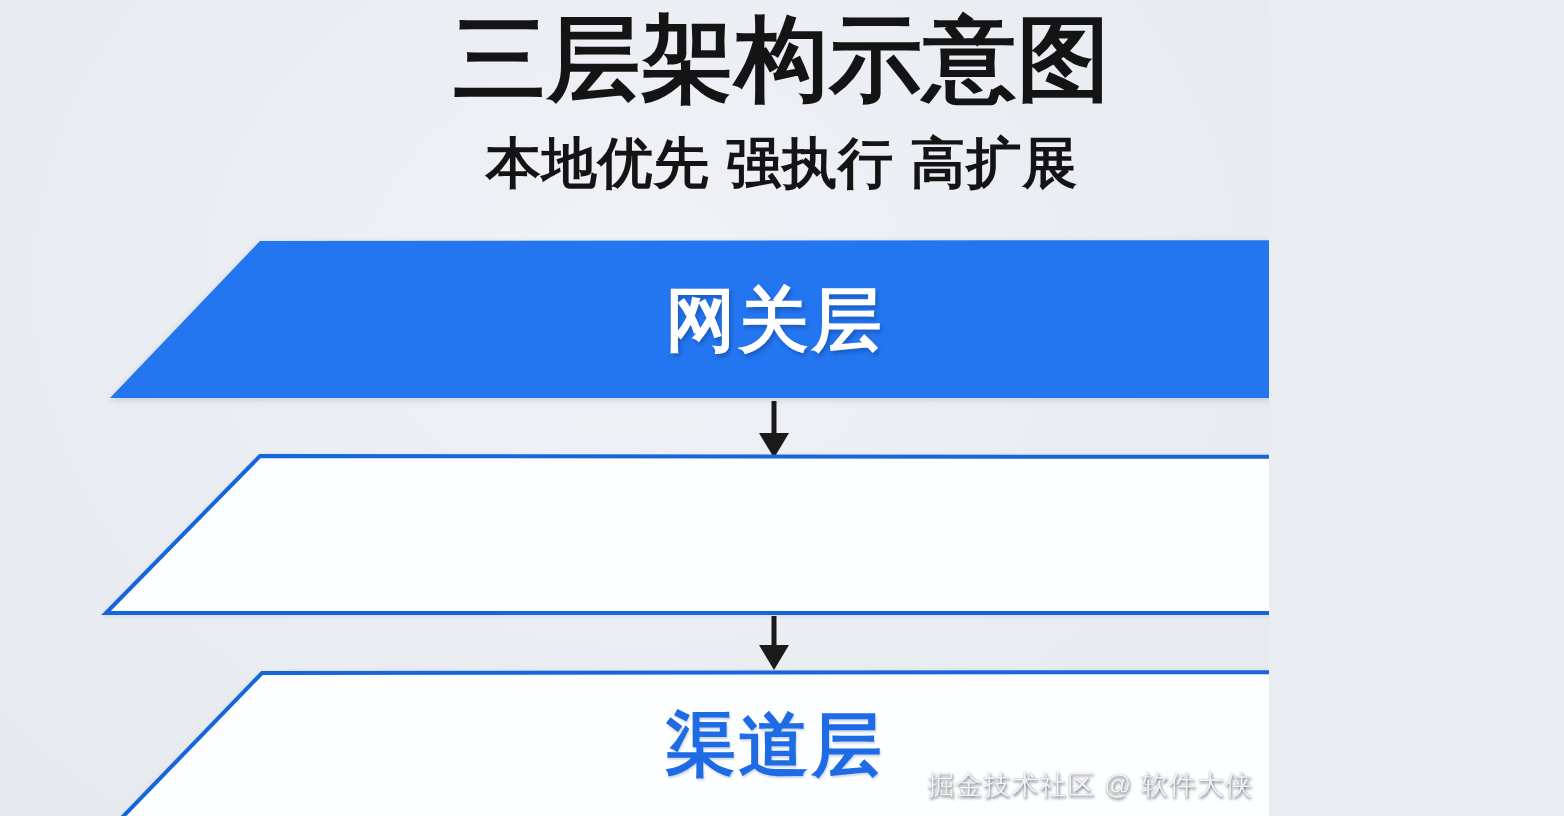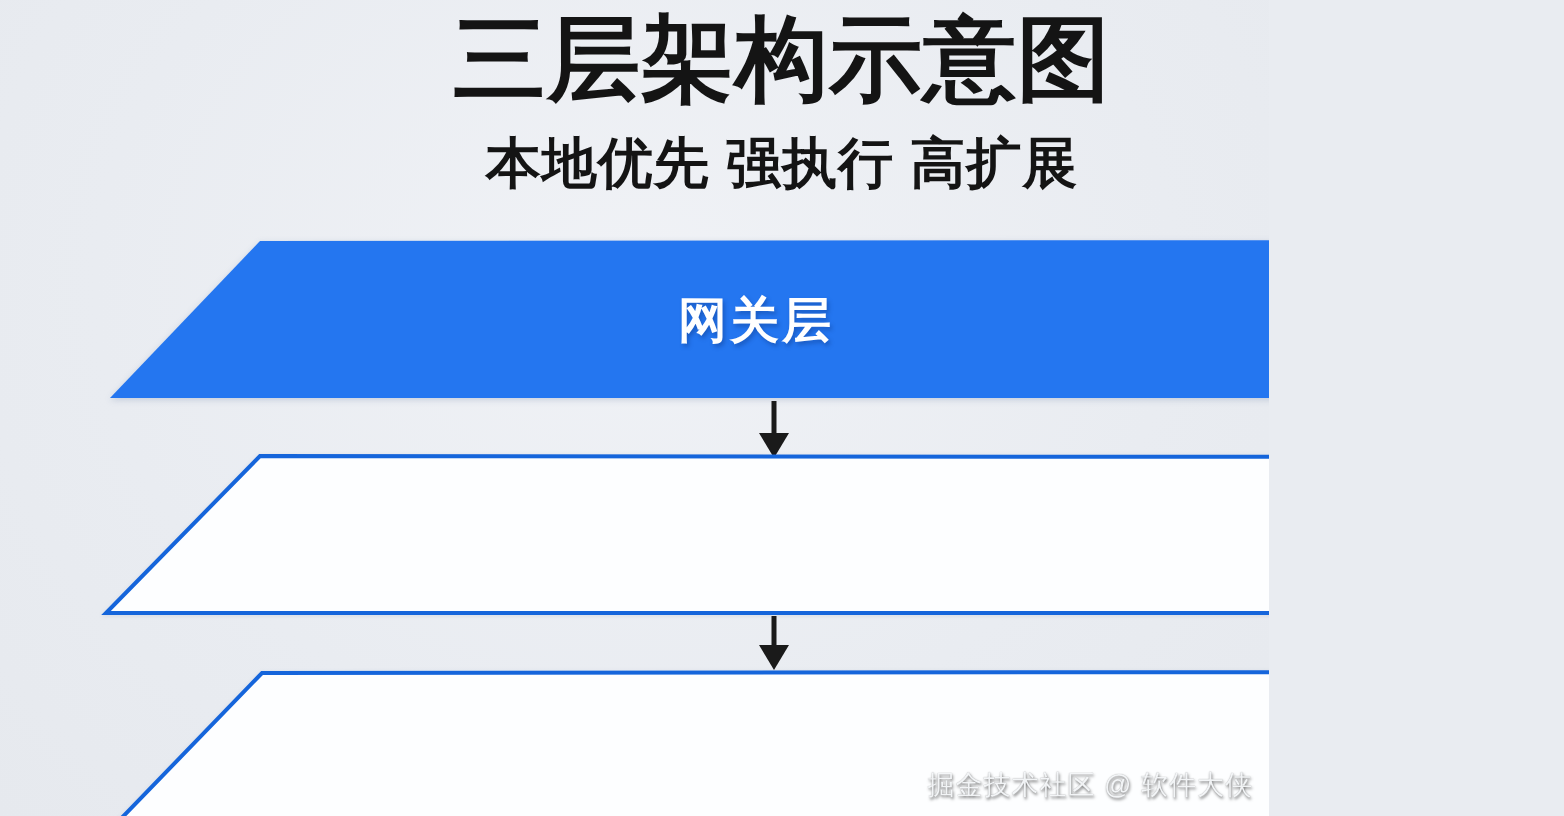--- a/index.html
+++ b/index.html
@@ -32,22 +32,22 @@
     font-size:93px;font-weight:900;letter-spacing:1px;
     color:var(--ink);line-height:1.15;
   }
   .subtitle{
     position:absolute;top:133px;left:0;width:1564px;
     text-align:center;
     font-size:55px;font-weight:600;letter-spacing:1px;
     color:var(--ink);line-height:1.1;
   }
   .layer-label{
-    position:absolute;left:756px;transform:translate(-50%,-50%);
-    font-size:49px;font-weight:800;letter-spacing:3px;
+    position:absolute;left:775px;transform:translate(-50%,-50%);
+    font-size:70px;font-weight:800;letter-spacing:3px;
     white-space:nowrap;
     font-family:Liberation Serif, serif;
   }
   .layer-label.white{
     color:#ffffff;
     text-shadow:2px 3px 4px rgba(10,40,110,0.35);
   }
   .layer-label.blue{
     color:var(--blue-text);
     text-shadow:1px 2px 2px rgba(10,40,110,0.18);
@@ -87,16 +87,17 @@
     <polygon class="shape-outline" fill="#FDFEFF" stroke-width="4" stroke-linejoin="miter" points="262,673 1442,672 1291,830 110,830" stroke="#1565DB"></polygon>
   </svg>
 
   <h1 class="page-title">三层架构示意图</h1>
 
   <div class="subtitle">本地优先 强执行 高扩展</div>
 
   <div class="layer-label white label-1">网关层</div>
 
 
+  <div class="layer-label blue label-3">渠道层</div>
 
   <div class="watermark">掘金技术社区 @ 软件大侠</div>
 
 </div>
 
 </body></html>

